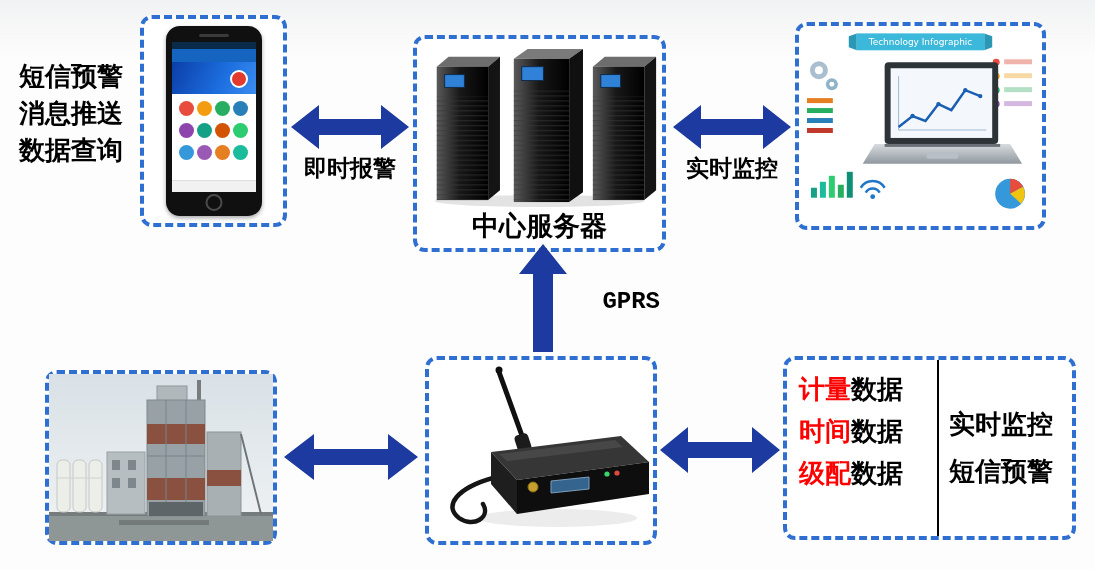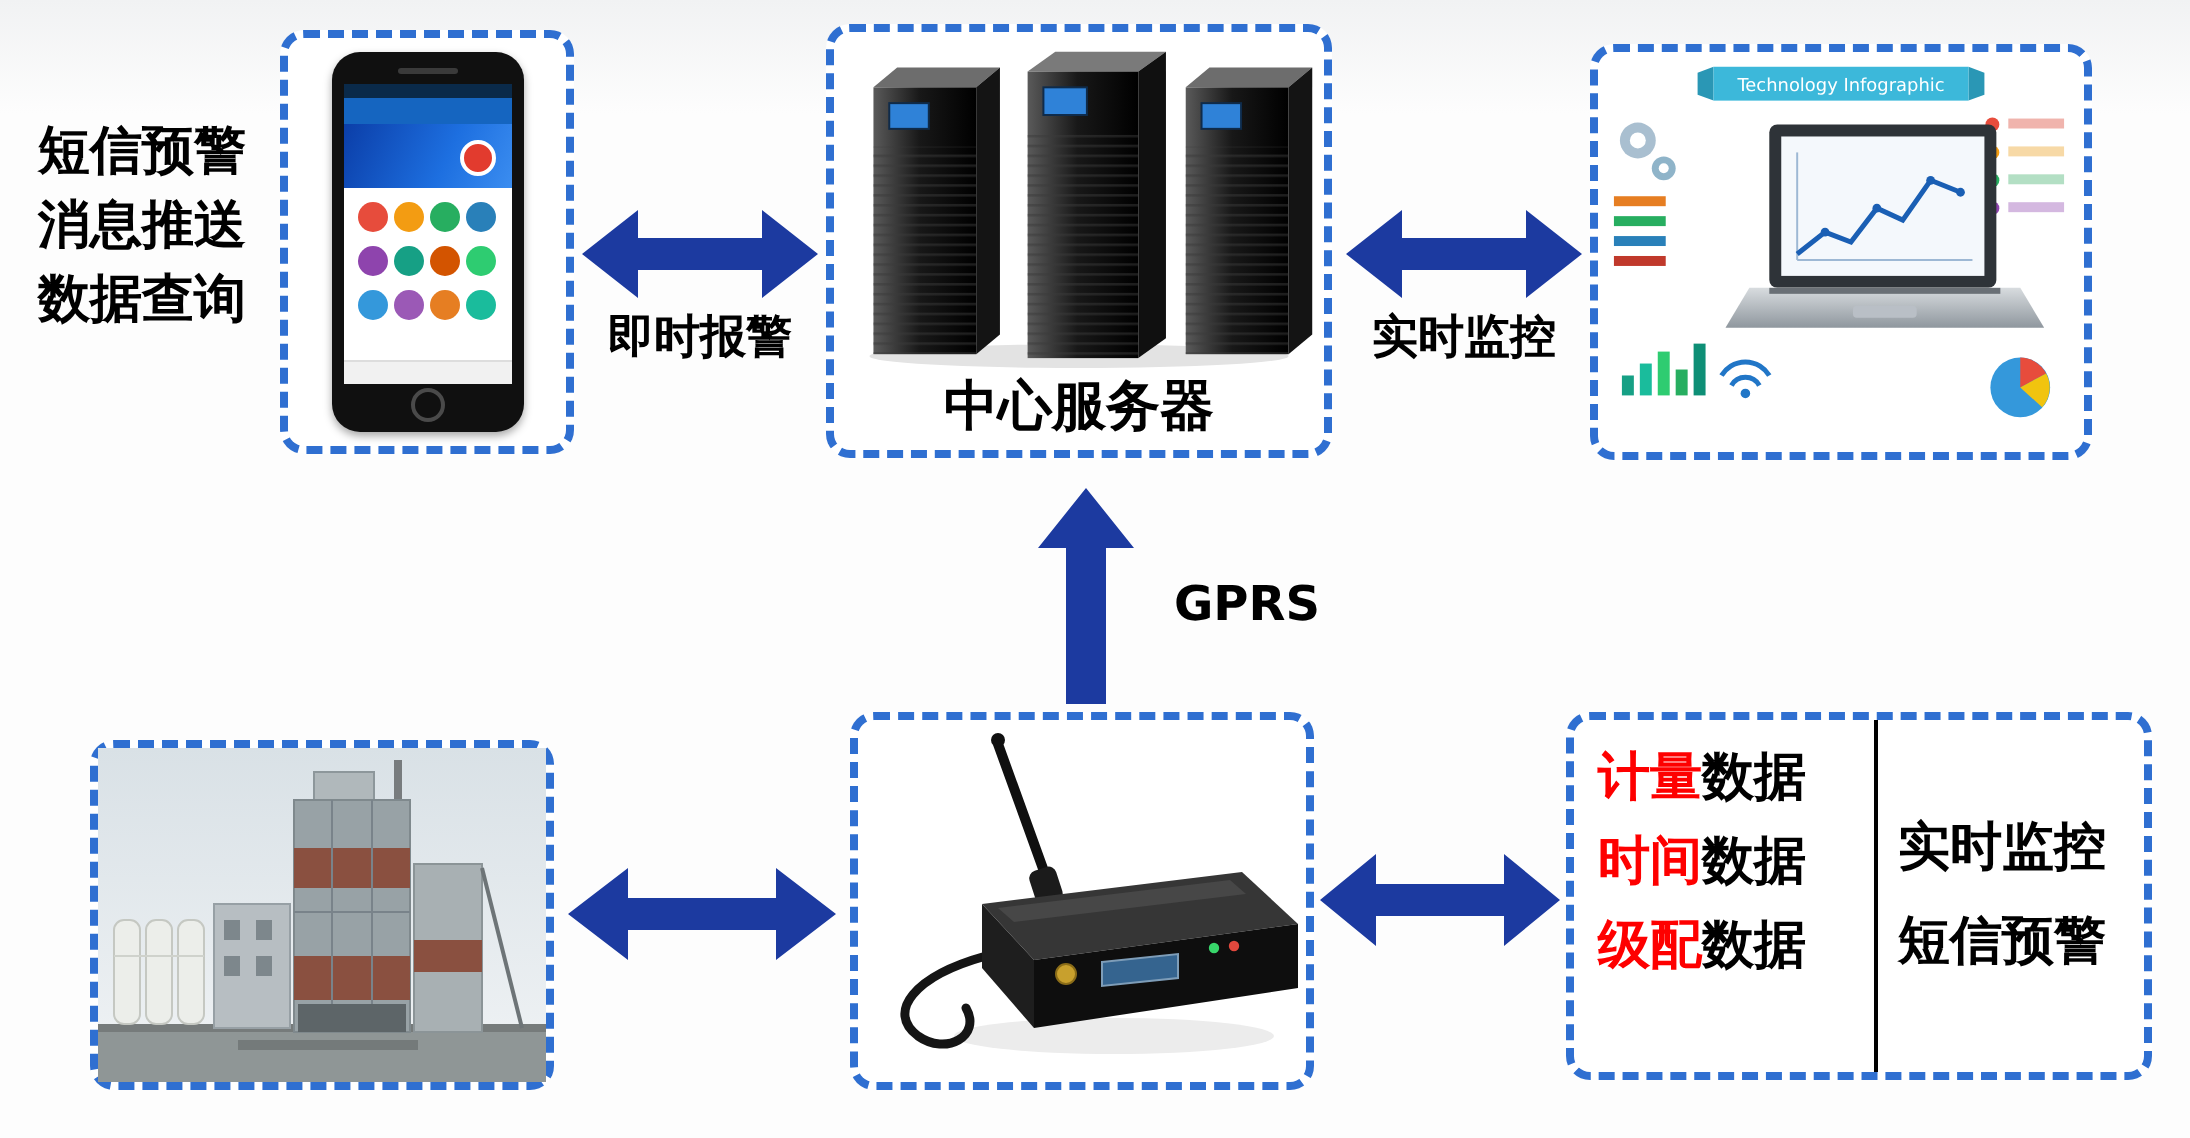--- a/index.html
+++ b/index.html
@@ -6,21 +6,21 @@
   .stage{
     position:relative;width:1095px;height:569px;overflow:hidden;
     background:linear-gradient(180deg,#f1f2f3 0%,#fdfdfd 10%,#fdfdfd 100%);
     font-family:"DejaVu Sans","Liberation Sans",sans-serif;color:#000;
   }
   .dashed-box{
     position:absolute;border:4px dashed #2f6fd1;border-radius:12px;
     box-sizing:border-box;background:#ffffff;
   }
   #phone-box{left:140px;top:15px;width:147px;height:212px;}
-  #server-box{left:413px;top:12px;width:253px;height:217px;}
+  #server-box{left:413px;top:35px;width:253px;height:217px;}
   #laptop-box{left:795px;top:22px;width:251px;height:208px;}
   #plant-box{left:45px;top:370px;width:232px;height:175px;}
   #modem-box{left:425px;top:356px;width:232px;height:189px;}
   #data-box{left:783px;top:356px;width:293px;height:184px;display:flex;}
 
   .side-label{
     position:absolute;left:4px;top:58px;width:134px;text-align:center;
     font-size:26px;font-weight:700;line-height:37px;
   }
 
@@ -36,21 +36,21 @@
   .phone .icons i{display:block;width:15px;height:15px;border-radius:50%;}
   .phone .tabbar{height:12px;background:#f1f1f1;border-top:1px solid #ddd;}
   .phone .home{position:absolute;bottom:5px;left:50%;transform:translateX(-50%);width:13px;height:13px;border:2px solid #4a4a4a;border-radius:50%;}
 
   
   .server-label{position:absolute;bottom:4px;left:0;width:100%;text-align:center;font-size:27px;font-weight:600;color:#000;}
 
   
   .arrow{position:absolute;}
   .arrow polygon{fill:#1c3aa0;}
-  .arrow-label{position:absolute;font-size:23px;font-weight:700;text-align:center;color:#000;}
+  .arrow-label{position:absolute;font-size:23px;font-weight:700;text-align:center;color:#000;font-family:Liberation Mono, monospace;}
   #alarm-label{left:291px;top:153px;width:118px;}
   #monitor-label{left:673px;top:153px;width:118px;}
   #gprs-label{left:570px;top:288px;width:90px;text-align:right;font-size:24px;}
 
   
   .data-col{box-sizing:border-box;padding:8px 0 0 12px;width:152px;border-right:2px solid #000000;}
   .data-col .dline{font-size:26px;font-weight:700;line-height:42px;white-space:nowrap;}
   .data-col .hl{color:#fe0000;}
   .feat-col{box-sizing:border-box;flex:1;display:flex;flex-direction:column;justify-content:center;padding-left:10px;}
   .feat-col .fline{font-size:26px;font-weight:700;line-height:47px;white-space:nowrap;}

